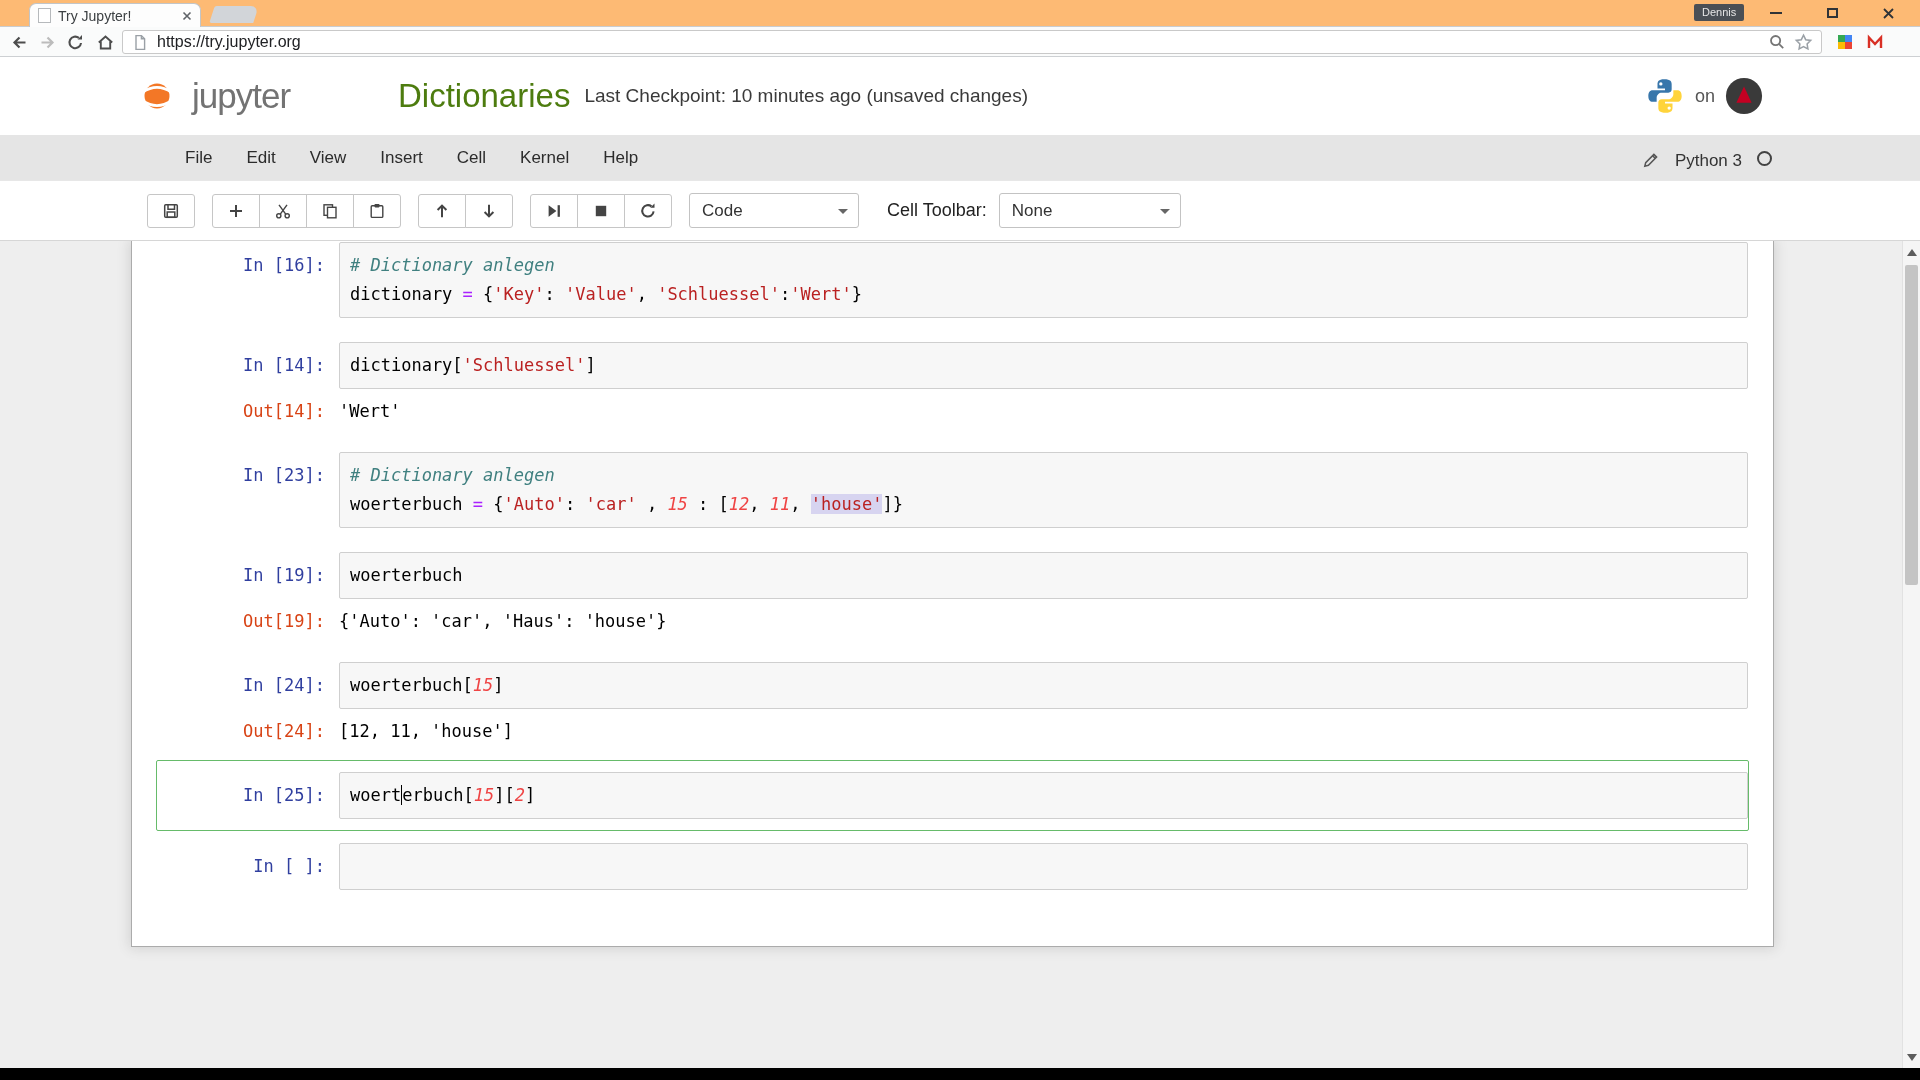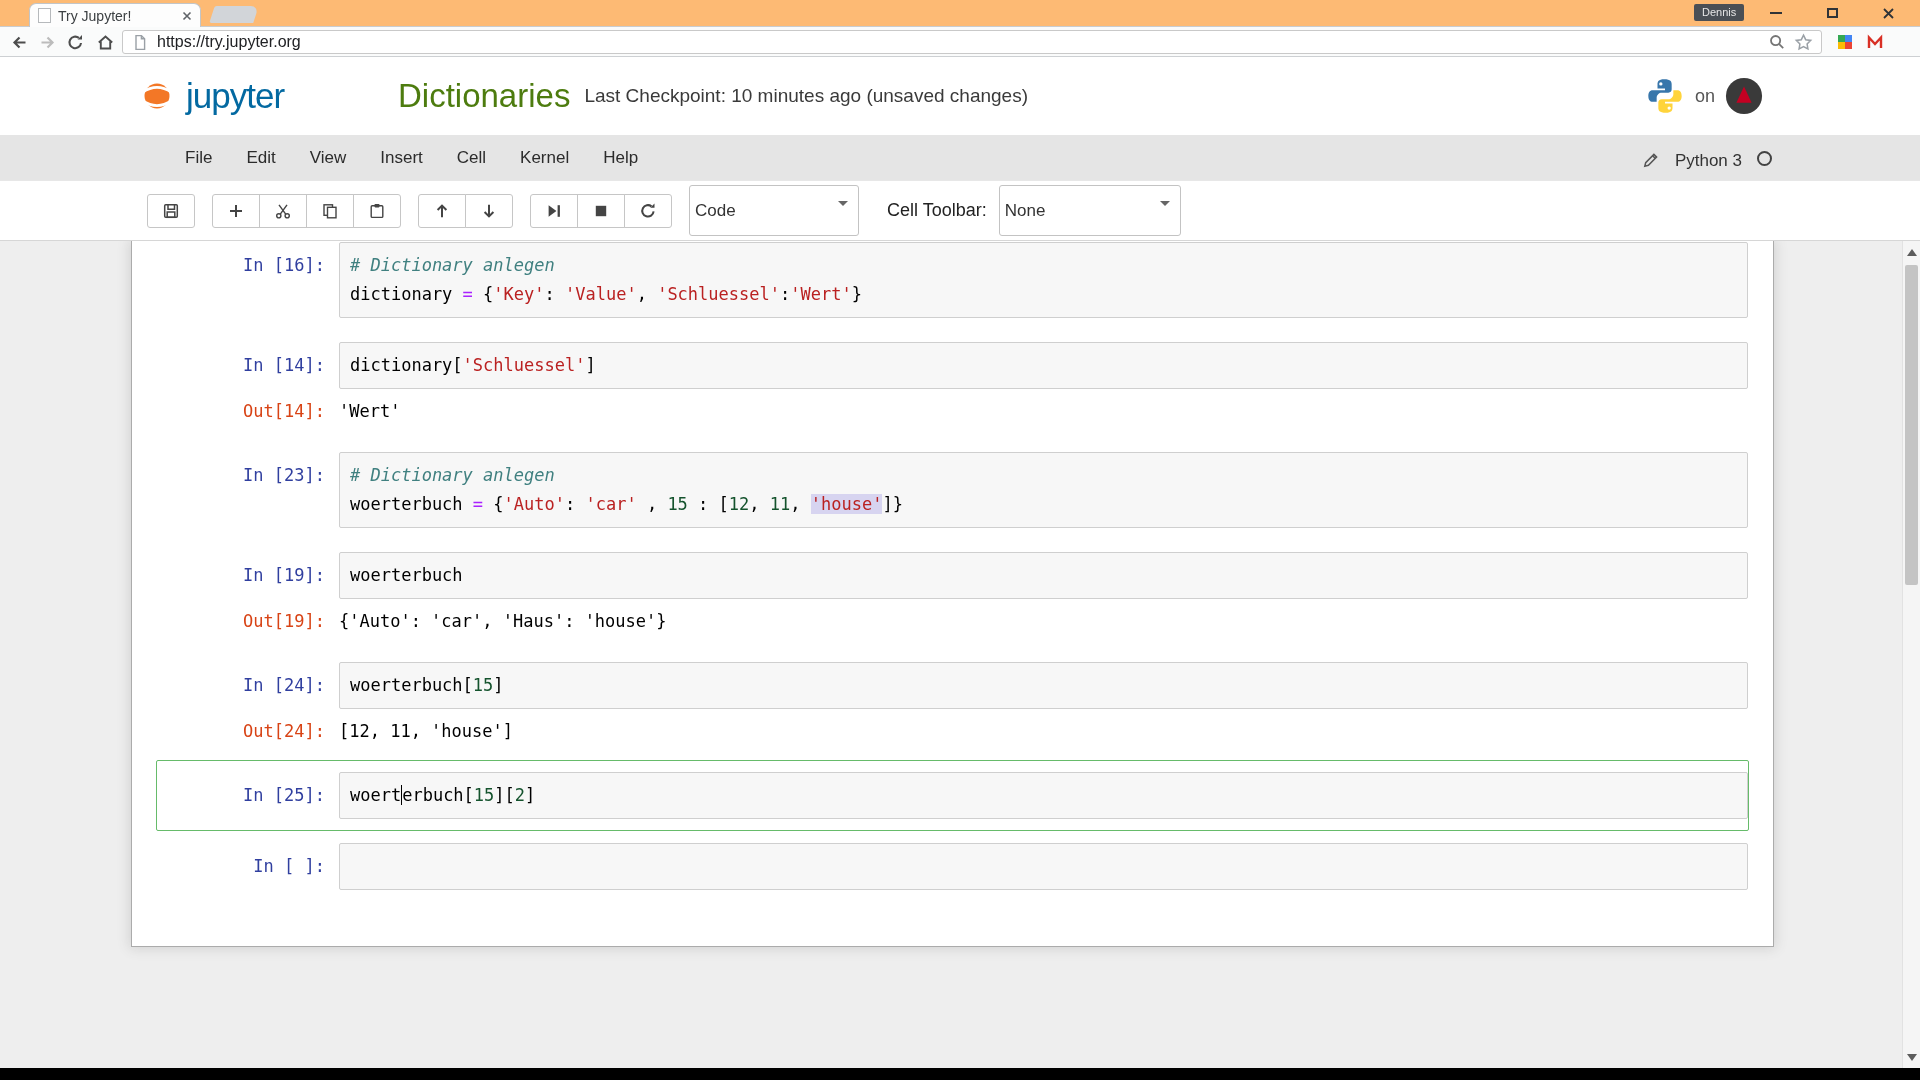--- a/index.html
+++ b/index.html
@@ -34,21 +34,21 @@
   .omnibox {
     position:absolute; left:122px; top:3px; width:1700px; height:24px; background:#fff;
     border:1px solid #c9c9c9; border-radius:3px; display:flex; align-items:center; padding:0 8px; gap:8px;
   }
   .url-text { font-size:16px; color:#202124; flex:1; white-space:nowrap; }
   .ext { position:absolute; top:6px; width:18px; height:18px; }
 
   
   .jheader { position:absolute; top:57px; left:0; right:0; height:78px; background:#fff; }
   .logo { position:absolute; left:133px; top:15px; display:flex; align-items:center; }
-  .logo-word { font-size:35px; color:#0369a1; letter-spacing:-1px; margin-left:5px; }
+  .logo-word { font-size:35px; color:#737373; letter-spacing:-1px; margin-left:11px; }
   .title-row { position:absolute; left:398px; top:0; height:78px; display:flex; align-items:center; }
   .nb-title { font-size:33px; color:#4d7c0f; }
   .checkpoint { font-size:19px; color:#3a3a3a; margin-left:14px; }
   .host-logos { position:absolute; left:1645px; top:0; height:78px; display:flex; align-items:center; gap:10px; }
   .host-on { font-size:18px; color:#555; }
 
   .menubar {
     position:absolute; top:135px; left:0; right:0; height:46px; background:#e5e5e5;
     border-bottom:1px solid #e7e7e7; display:flex; align-items:center; padding-left:168px;
     font-size:17px; color:#2c2c2c;
@@ -66,22 +66,22 @@
   .grp { display:flex; margin-right:17px; }
   .tbtn {
     width:48px; height:34px; background:#fff; border:1px solid #c6c6c6; border-radius:3px;
     display:flex; align-items:center; justify-content:center; cursor:pointer;
   }
   .grp .tbtn + .tbtn { margin-left:-1px; border-radius:0; }
   .grp .tbtn:first-child { border-radius:3px 0 0 3px; }
   .grp .tbtn:last-child { border-radius:0 3px 3px 0; }
   .grp .tbtn:only-child { border-radius:3px; }
   .sel {
-    position:relative; height:51px; border:1px solid #c3c3c3; border-radius:3px; background:#fff;
-    display:flex; align-items:center; padding:0 5px; font-size:17px; color:#333; cursor:pointer;
+    position:relative; height:35px; border:1px solid #c3c3c3; border-radius:3px; background:#fff;
+    display:flex; align-items:center; padding:0 12px; font-size:17px; color:#333; cursor:pointer;
   }
   .sel-code { width:170px; margin-left:0; }
   .sel-ctb { width:182px; }
   .caret-down { position:absolute; right:10px; top:15px; width:0; height:0; border:5px solid transparent; border-top-color:#666; }
   .ctb-label { font-size:18px; color:#222; margin:0 12px 0 28px; }
 
   
   .content { position:absolute; top:241px; left:0; right:0; bottom:12px; background:#eee; overflow:hidden; }
   .nb-container {
     margin-left:131px; width:1643px; background:#fff;
@@ -100,21 +100,21 @@
   .inrow .prompt { padding-top:9px; }
   .prompt.in { color:#303F9F; }
   .prompt.out { color:#D84315; }
   .input_area {
     flex:1; background:#f7f7f7; border:1px solid #cfcfcf; border-radius:2px;
     padding:8px 10px; font-family:"DejaVu Sans Mono", monospace; font-size:17px;
   }
   .cm-line { height:29px; line-height:29px; white-space:pre; color:#000; }
   .tk-com { color:#408080; font-style:italic; }
   .tk-str { color:#BA2121; }
-  .tk-num { color:#14532d; }
+  .tk-num { color:#ef4444;font-style:italic; }
   .tk-op  { color:#AA22FF; }
   .tk-hl  { background:#d7d4f0; }
   .caret { display:inline-block; width:0; height:20px; border-left:1.4px solid #000; vertical-align:-4px; }
   .outrow { display:flex; padding:8px 0 2px 0; }
   .output_text {
     flex:1; font-family:"DejaVu Sans Mono", monospace; font-size:17px; line-height:29px;
     color:#000; white-space:pre;
   }
 
   

